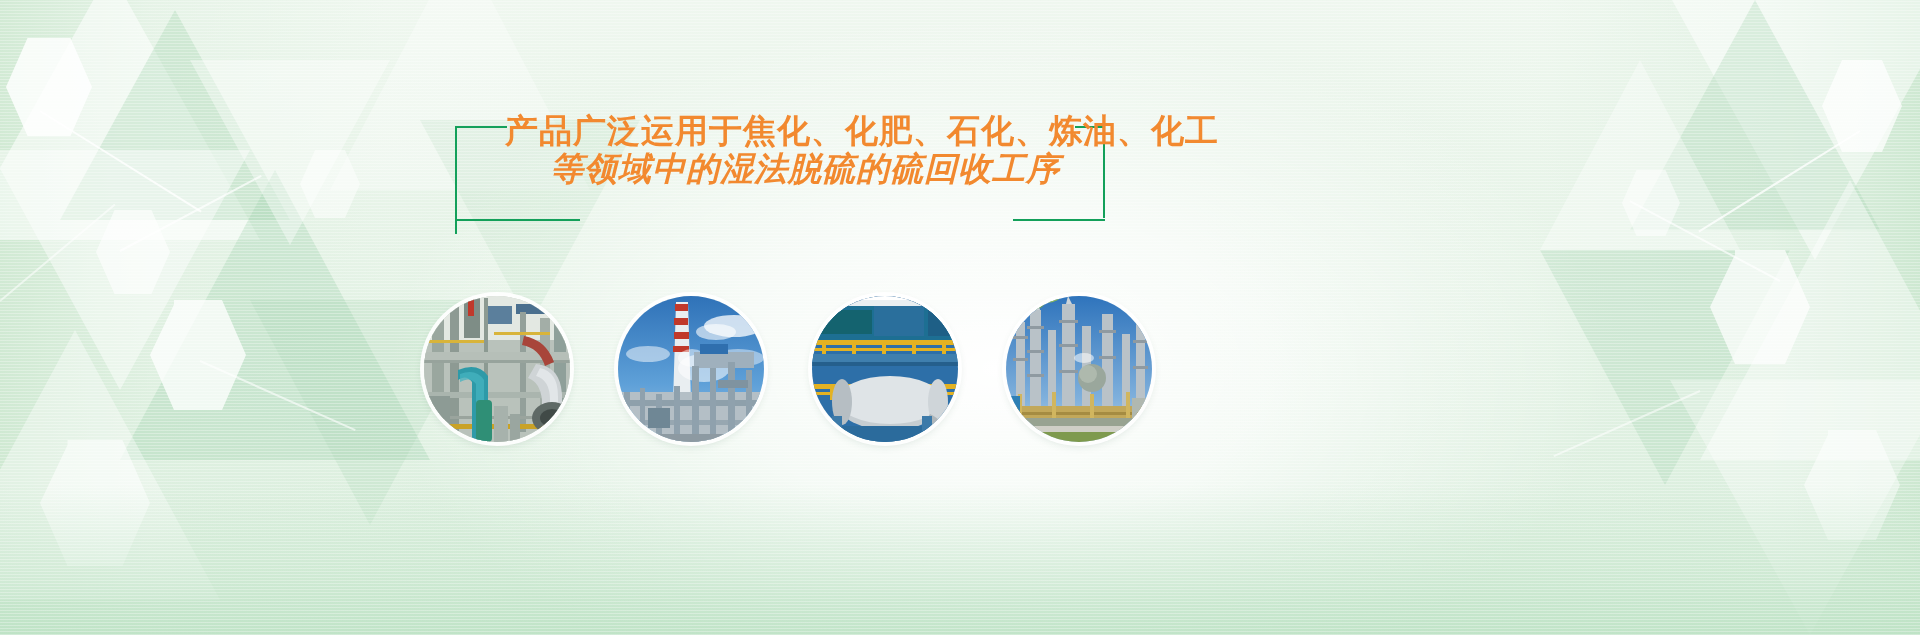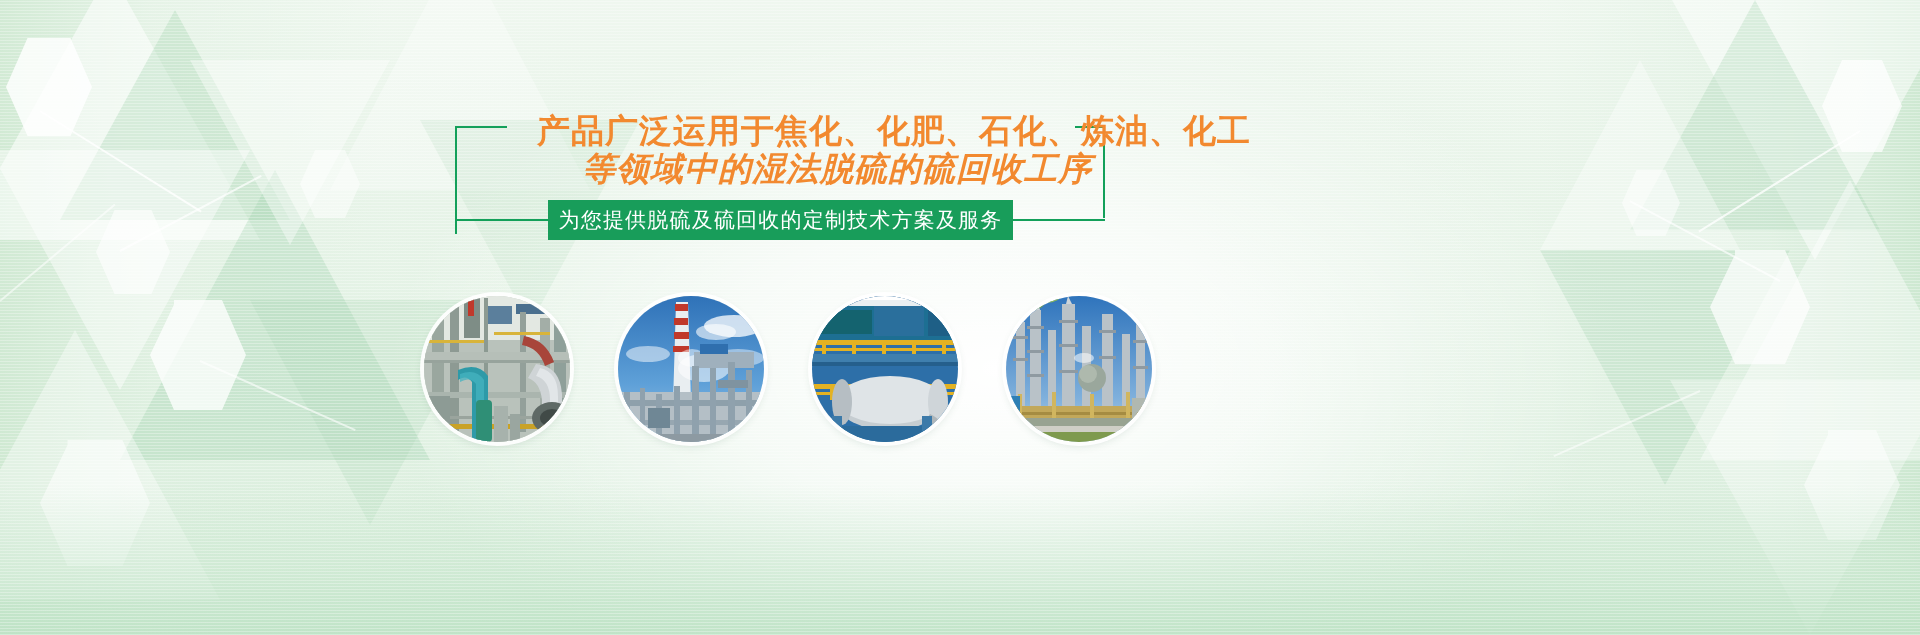--- a/index.html
+++ b/index.html
@@ -82,21 +82,20 @@
 
   .headline {
     position:absolute; left:50px; top:0; width:600px;
     text-align:center;
     color:#f2892f;
     font-size:33px;
     font-weight:bold;
     line-height:38px;
     letter-spacing:1px;
     white-space:nowrap;
-    margin-left:32px;
   }
   .headline .l1 { display:block; }
   .headline .l2 { display:block;font-style:italic; }
 
   
   .bracket-bottom {
     position:absolute; left:0; top:107px; width:125px; height:2px; background:#13a05a;
   }
 
   
@@ -197,23 +196,20 @@
     </div>
 
     <div class="headline">
       <span class="l1">产品广泛运用于焦化、化肥、石化、炼油、化工</span>
       <span class="l2">等领域中的湿法脱硫的硫回收工序</span>
     </div>
 
     <div class="bracket-bottom"></div>
   </div>
 
-  <div class="pill">
-    <span>为您提供脱硫及硫回收的定制技术方案及服务</span>
-  </div>
   <div class="pill-tail"></div>
 
   <div class="photos">
 
     <div class="circ">
       <svg viewBox="0 0 146 146" preserveAspectRatio="xMidYMid slice">
         <rect width="146" height="146" fill="#cfd6cf"></rect>
         <rect y="0" width="146" height="48" fill="#e3e8e2"></rect>
         <rect y="44" width="146" height="102" fill="#b9c2bb"></rect>
 

